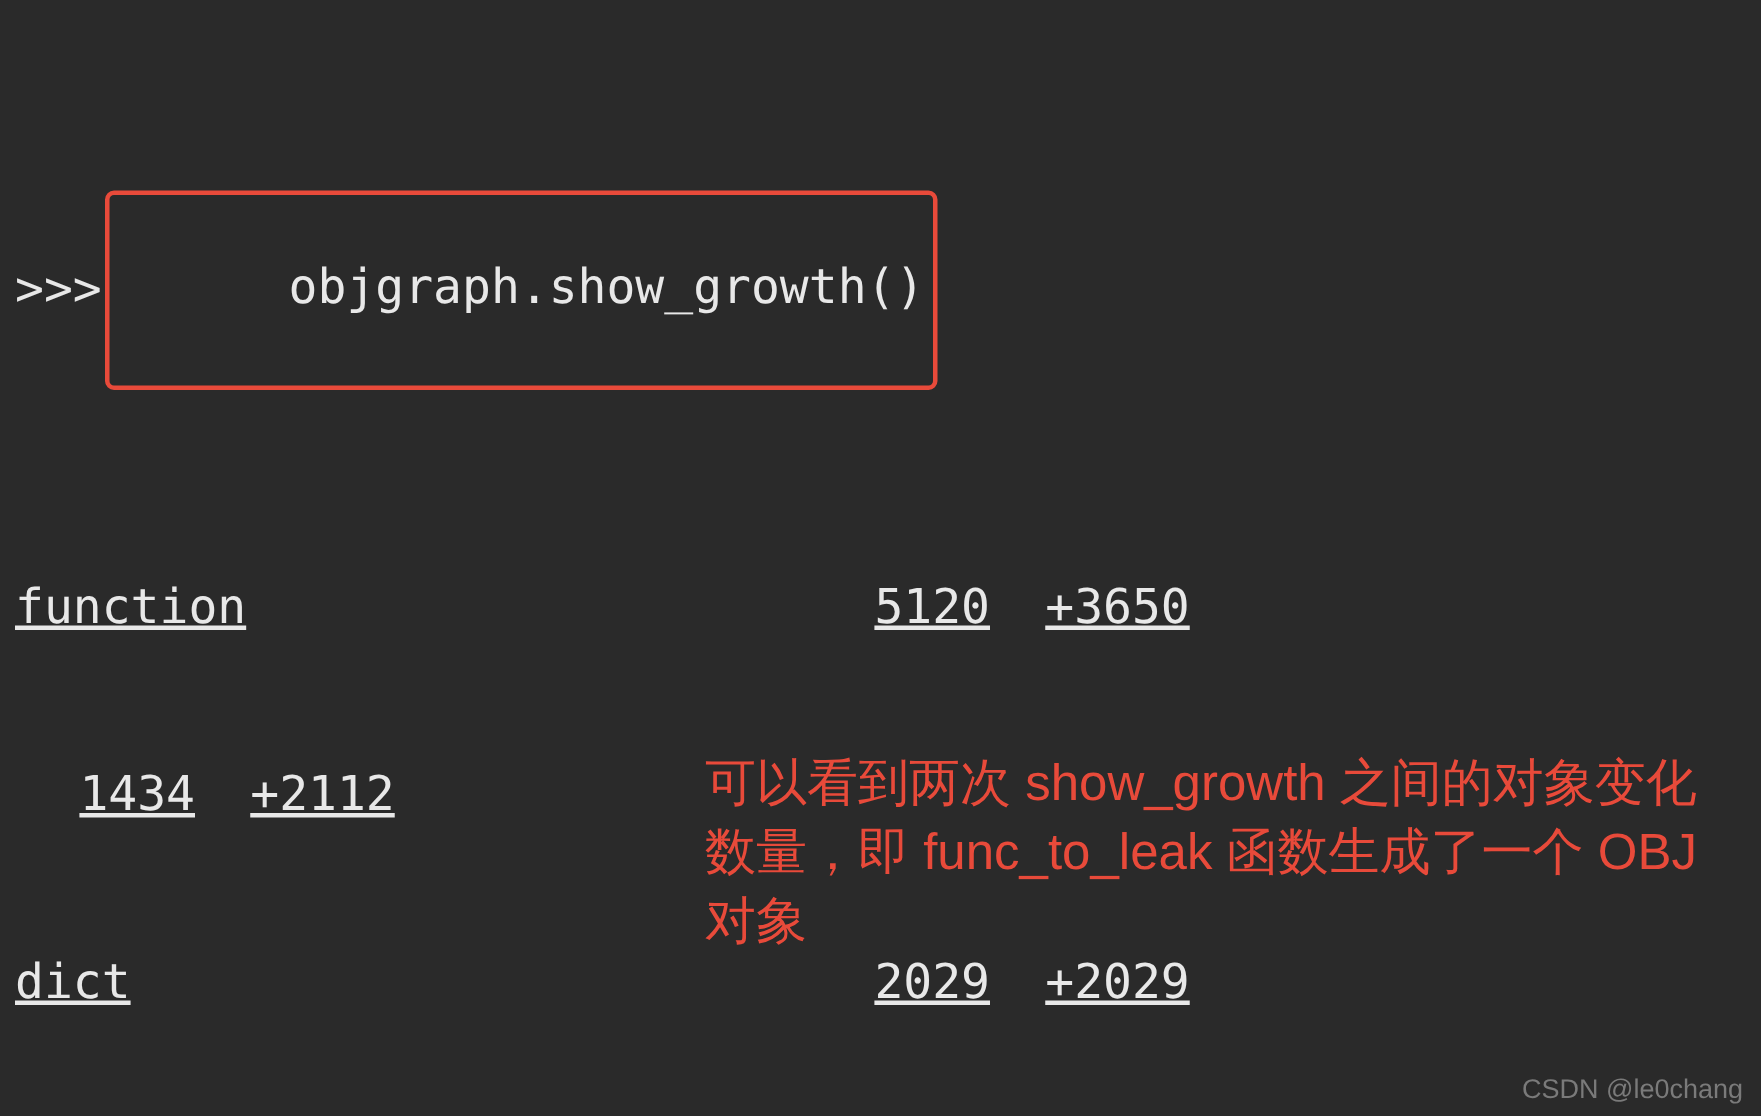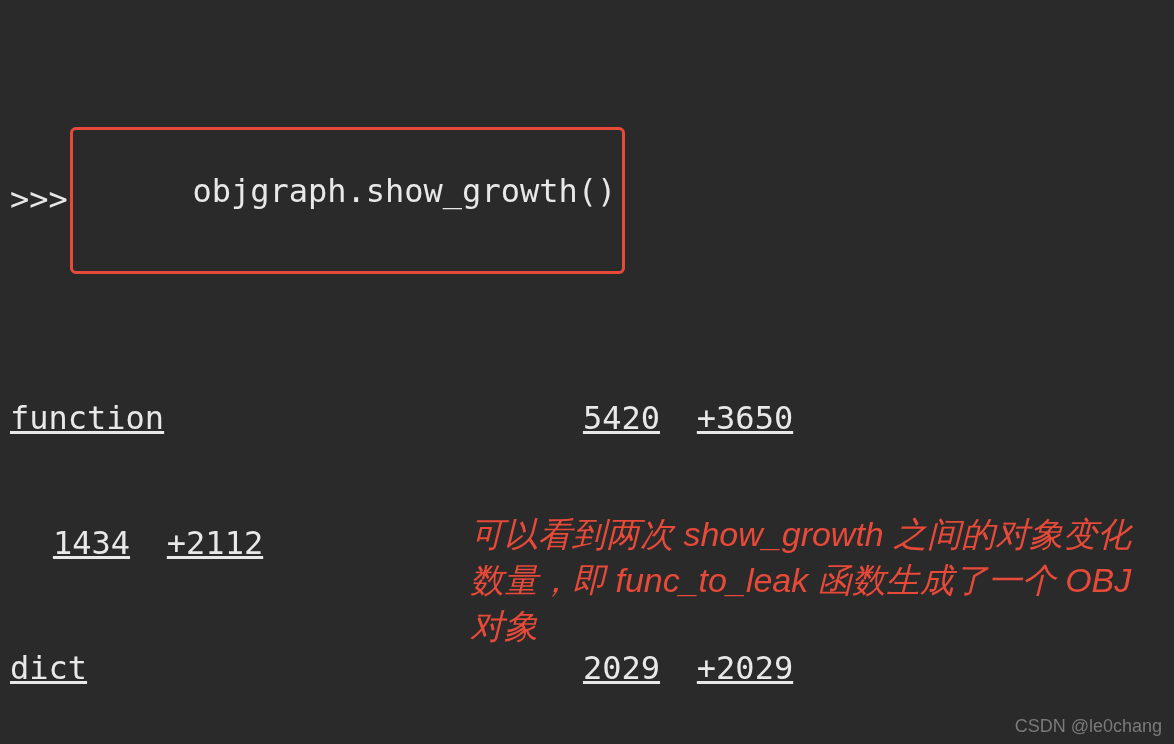--- a/index.html
+++ b/index.html
@@ -26,21 +26,21 @@
   .col-name { width: 530px; }
   .col-count { width: 120px; text-align: right; }
   .col-delta { width: 170px; text-align: center; }
   .prompt-line {
     display: flex;
     align-items: center;
   }
   .highlight-box {
     border: 3px solid #e84a3a;
     border-radius: 6px;
-    padding: 0 6px 16px 4px;
+    padding: 0 6px 2px 4px;
     display: inline-block;
     margin-left: 2px;
   }
   .annotation {
     position: absolute;
     color: #e84a3a;
     font-family: "PingFang SC", "Hiragino Sans GB", "Microsoft YaHei", sans-serif;
     font-size: 34px;
     line-height: 1.35;
     white-space: normal;
@@ -61,21 +61,21 @@
 
   <div class="prompt-line">
     <span>&gt;&gt;&gt;</span>
     <span class="highlight-box">
       <span>objgraph.show_growth()</span>
     </span>
   </div>
 
   <div class="row">
     <span class="col-name">function</span>
-    <span class="col-count">5420</span>
+    <span class="col-count">5120</span>
     <span class="col-delta">+3650</span>
   </div>
   <div class="row">
     <span class="col-count">1434</span>
     <span class="col-delta">+2112</span>
   </div>
   <div class="row">
     <span class="col-name">dict</span>
     <span class="col-count">2029</span>
     <span class="col-delta">+2029</span>
@@ -91,15 +91,15 @@
   
 
   
 
   
 
   
 
 </div>
 
-<div class="annotation" style="left:470px; top:512px; width:690px;font-style:italic;">可以看到两次 show_growth 之间的对象变化数量，即 func_to_leak 函数生成了一个 OBJ 对象</div>
+<div class="annotation" style="left:470px; top:500px; width:690px;">可以看到两次 show_growth 之间的对象变化数量，即 func_to_leak 函数生成了一个 OBJ 对象</div>
 
 <div class="watermark">CSDN @le0chang</div>
 
 </body></html>

